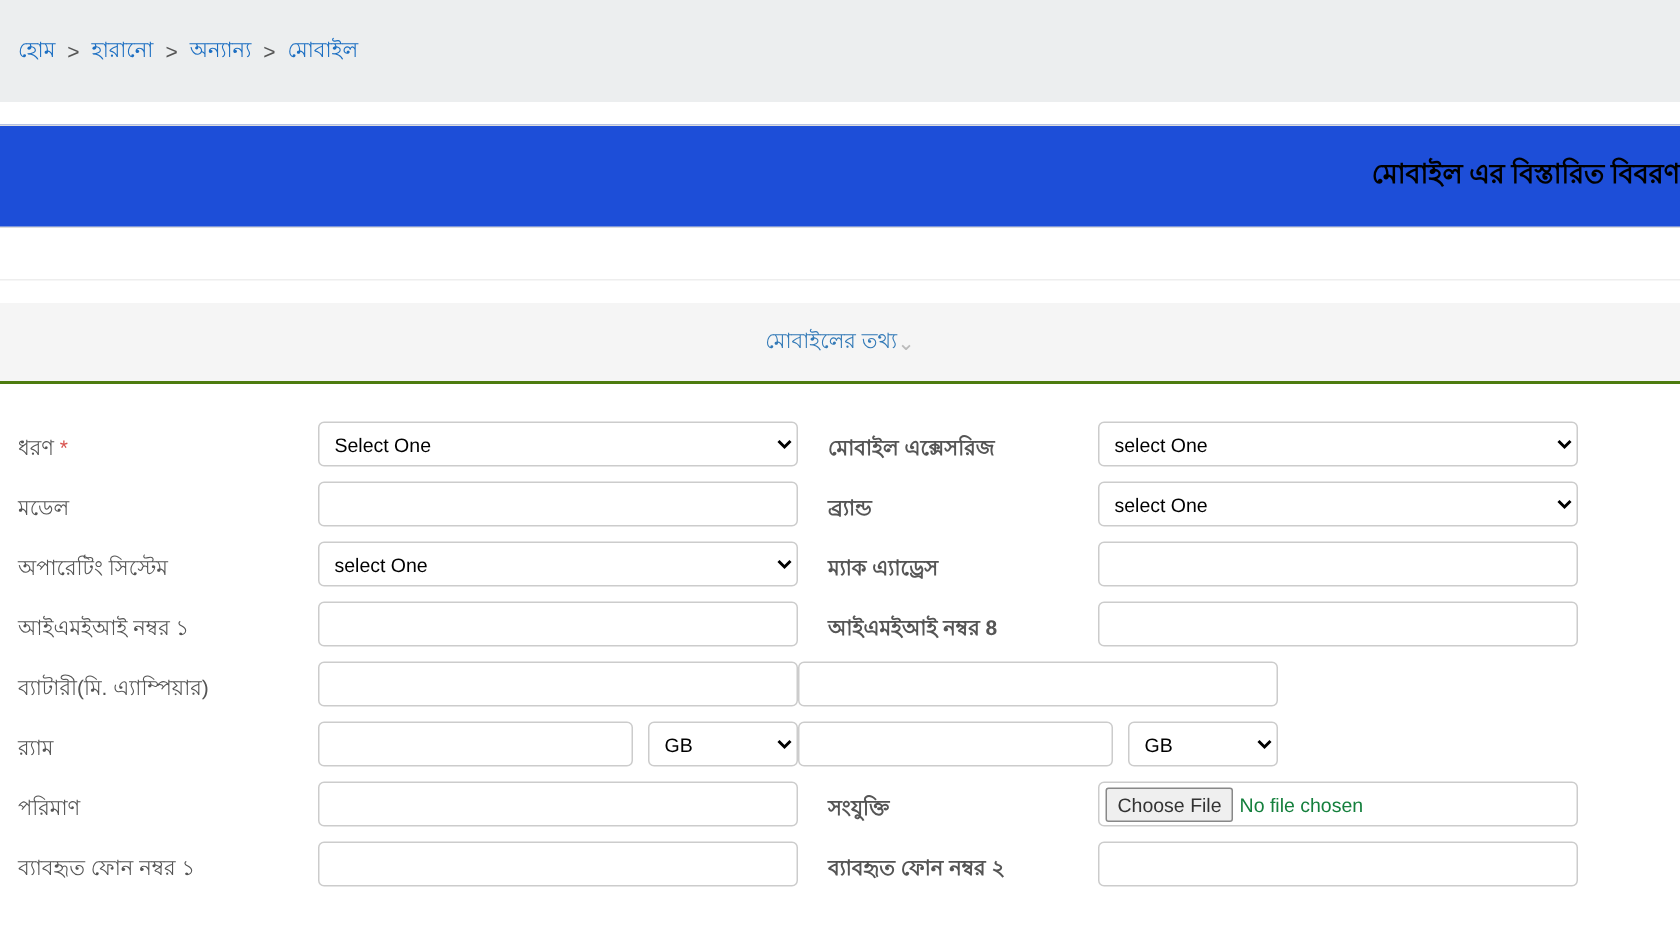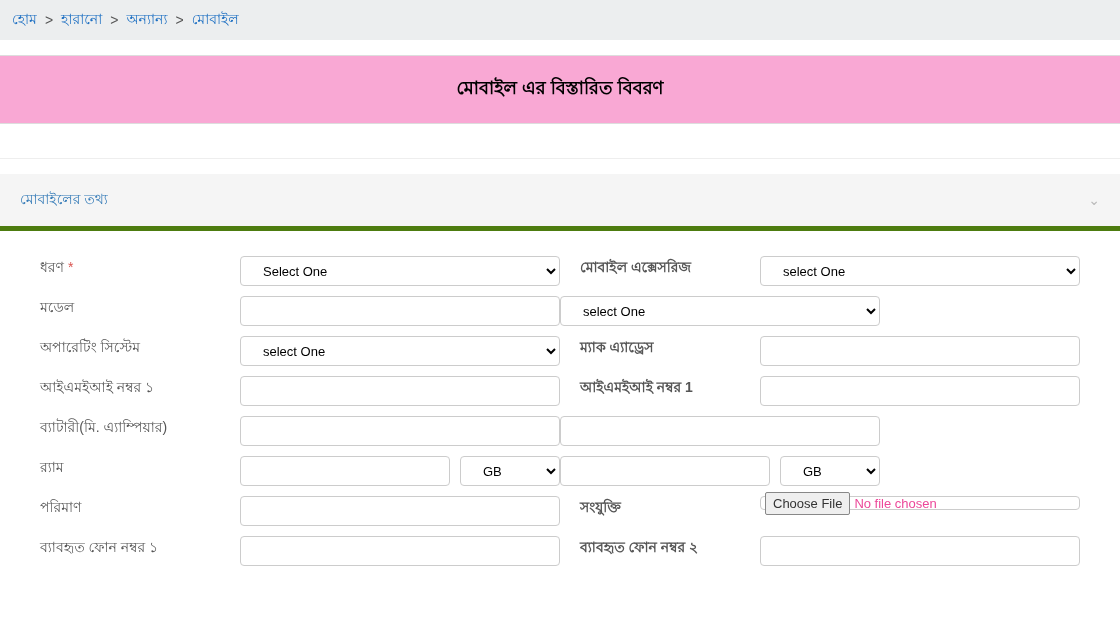--- a/index.html
+++ b/index.html
@@ -5,109 +5,109 @@
   * { box-sizing: border-box; margin: 0; padding: 0; }
   body {
     font-family: Arial, Helvetica, sans-serif;
     font-size: 14px;
     color: #333;
     background: #fff;
     width: 1120px;
   }
   .breadcrumb-bar {
     background: #eceeef;
-    padding: 8px 12px;
+    padding: 22px 12px;
     display: flex;
     align-items: center;
     gap: 8px;
   }
   .breadcrumb-link {
     color: #1b6ec2;
     text-decoration: none;
     cursor: pointer;
   }
   .breadcrumb-sep {
     color: #555;
   }
   .page-title-bar {
-    background: #f9a8d4;
+    background: #1d4ed8;
     padding: 18px 0;
-    text-align: center;
+    text-align: right;
     border-top: 1px solid #ddd;
     border-bottom: 1px solid #ddd;
     margin-top: 15px;
+    font-family: Liberation Serif, serif;
   }
   .page-title {
     font-size: 18px;
     font-weight: bold;
     color: #000;
   }
   .spacer { height: 35px; background: #fff; border-bottom: 1px solid #eee; }
   .panel-header {
     background: #f5f5f5;
     padding: 14px 20px;
     color: #337ab7;
     display: flex;
-    justify-content: space-between;
+    justify-content: center;
     align-items: center;
-    border-bottom: 5px solid #4d7c0f;
+    border-bottom: 2px solid #4d7c0f;
     margin-top: 15px;
   }
   .panel-header-title { color: #337ab7; }
   .chev { color: #bbb; font-size: 14px; }
   .form-wrap {
     padding: 25px 12px 20px 12px;
   }
   .form-row {
     display: flex;
-    align-items: flex-start;
+    align-items: flex-end;
     margin-bottom: 10px;
-    margin-left: 28px;
   }
   .col-label-l { flex: 0 0 200px; color: #555; }
   .col-input-l { flex: 0 0 320px; }
   .col-label-r { flex: 0 0 200px; color: #555; padding-left: 20px; font-weight: bold; }
   .col-input-r { flex: 0 0 320px; }
   .req { color: #d9534f; }
   input.ctl, select.ctl {
     width: 100%;
     height: 30px;
     border: 1px solid #ccc;
     border-radius: 4px;
     padding: 4px 8px;
     font-size: 13px;
     background: #fff;
   }
-  select.ctl { padding-left: 18px; }
+  select.ctl { padding-left: 6px; }
   .split {
     display: flex;
     gap: 10px;
   }
   .split .a { flex: 1; }
   .split .b { flex: 0 0 100px; }
   .file-btn {
     display: inline-block;
     border: 1px solid #888;
     background: #efefef;
     padding: 3px 7px;
     font-size: 13px;
     border-radius: 2px;
   }
   .file-txt {
     font-size: 13px;
-    color: #ec4899;
+    color: #15803d;
     margin-left: 4px;
   }
   .file-wrap {
     border: 1px solid #ccc;
     border-radius: 4px;
     padding: 3px 4px;
     display: flex;
     align-items: center;
-    height: 14px;
+    height: 30px;
   }
   .chk {
     width: 28px;
     height: 28px;
     border: 1px solid #ccc;
     border-radius: 4px;
     background: #fff;
   }
 </style>
 </head>
@@ -147,20 +147,21 @@
     <div class="col-input-r">
       <select class="ctl">
         <option>select One</option>
       </select>
     </div>
   </div>
 
   <div class="form-row">
     <div class="col-label-l">মডেল</div>
     <div class="col-input-l"><input class="ctl" style=""></div>
+    <div class="col-label-r">ব্র্যান্ড</div>
     <div class="col-input-r">
       <select class="ctl">
         <option>select One</option>
       </select>
     </div>
   </div>
 
   <div class="form-row">
     <div class="col-label-l">অপারেটিং সিস্টেম</div>
     <div class="col-input-l">
@@ -168,21 +169,21 @@
         <option>select One</option>
       </select>
     </div>
     <div class="col-label-r">ম্যাক এ্যাড্রেস</div>
     <div class="col-input-r"><input class="ctl" style=""></div>
   </div>
 
   <div class="form-row">
     <div class="col-label-l">আইএমইআই নম্বর ১</div>
     <div class="col-input-l"><input class="ctl" style=""></div>
-    <div class="col-label-r">আইএমইআই নম্বর 1</div>
+    <div class="col-label-r">আইএমইআই নম্বর 8</div>
     <div class="col-input-r"><input class="ctl" style=""></div>
   </div>
 
   <div class="form-row">
     <div class="col-label-l">ব্যাটারী(মি. এ্যাম্পিয়ার)</div>
     <div class="col-input-l"><input class="ctl" style=""></div>
     <div class="col-input-r"><input class="ctl" style=""></div>
   </div>
 
   <div class="form-row">

